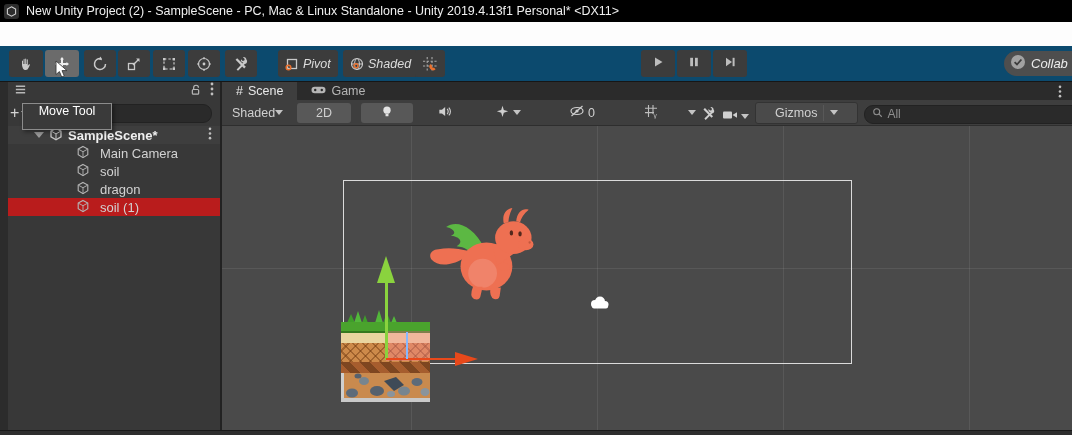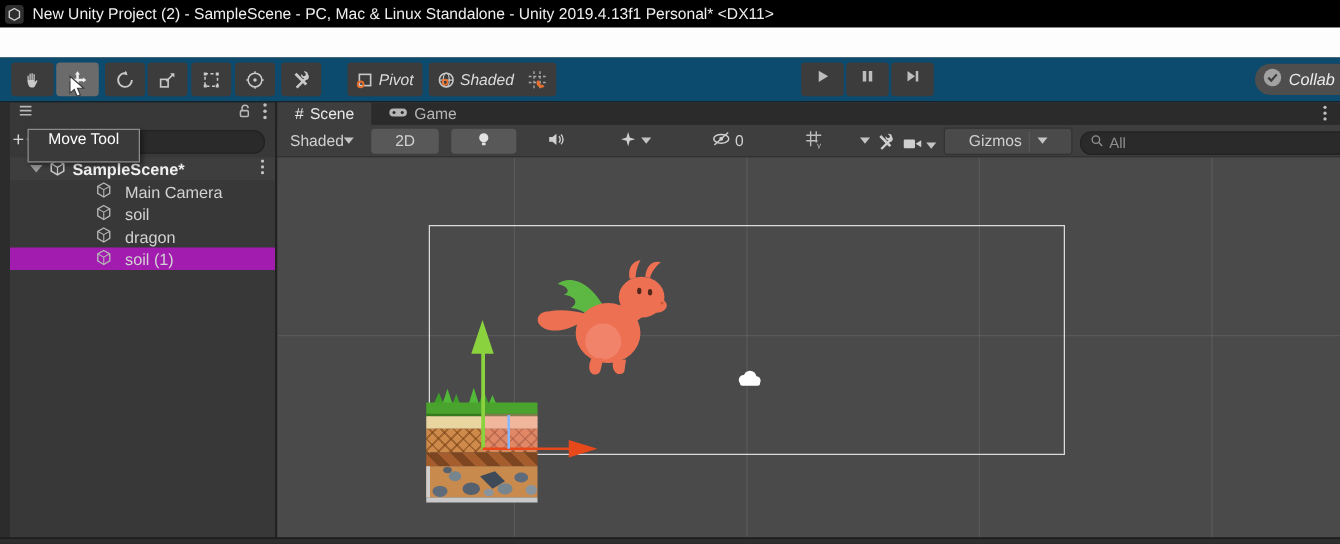--- a/index.html
+++ b/index.html
@@ -35,24 +35,24 @@
             padding:0 6px;gap:8px;}
   .h-header .spacer{flex:1;}
   .h-searchrow{position:absolute;left:8px;top:19px;right:0;height:24px;display:flex;align-items:center;}
   .plus-btn{display:flex;align-items:center;gap:2px;margin-left:2px;color:#d5d5d5;
             font-size:16px;line-height:1;}
   .search-field{height:17px;background:#2a2a2a;border:1px solid #222;border-radius:9px;
                 display:flex;align-items:center;gap:4px;padding:0 7px;color:#8f8f8f;font-size:12px;}
   .h-searchrow .search-field{flex:1;margin:0 8px 0 10px;}
   .tree{position:absolute;left:8px;top:44px;right:0;}
   .h-row{display:flex;align-items:center;height:18px;font-size:13px;color:#d2d2d2;}
-  .scene-row{background:#3e3e3e;padding-left:16px;gap:5px;color:#f0f0f0;font-weight:bold;}
+  .scene-row{background:#3e3e3e;padding-left:26px;gap:5px;color:#f0f0f0;font-weight:bold;}
   .scene-row .spacer{flex:1;}
   .tree-items .h-row{padding-left:68px;gap:10px;}
-  .tree-items .h-row.selected{background:#a21caf;}
+  .tree-items .h-row.selected{background:#b91c1c;}
   .expander{width:0;height:0;border-left:5px solid transparent;border-right:5px solid transparent;
             border-top:6px solid #999;}
   
   .scene-panel{position:absolute;left:222px;top:82px;width:850px;height:348px;background:#4a4a4a;}
   .sv-tabs{position:absolute;left:0;top:0;width:100%;height:18px;background:#2b2b2b;display:flex;}
   .sv-tab{height:100%;padding:0 14px;display:flex;align-items:center;gap:5px;font-size:12.5px;
           color:#b5b5b5;}
   .sv-tab.active{background:#3e3e3e;color:#e8e8e8;}
   .sv-tabs .spacer{flex:1;}
   .sv-toolbar{position:absolute;left:0;top:18px;width:100%;height:26px;background:#3e3e3e;

